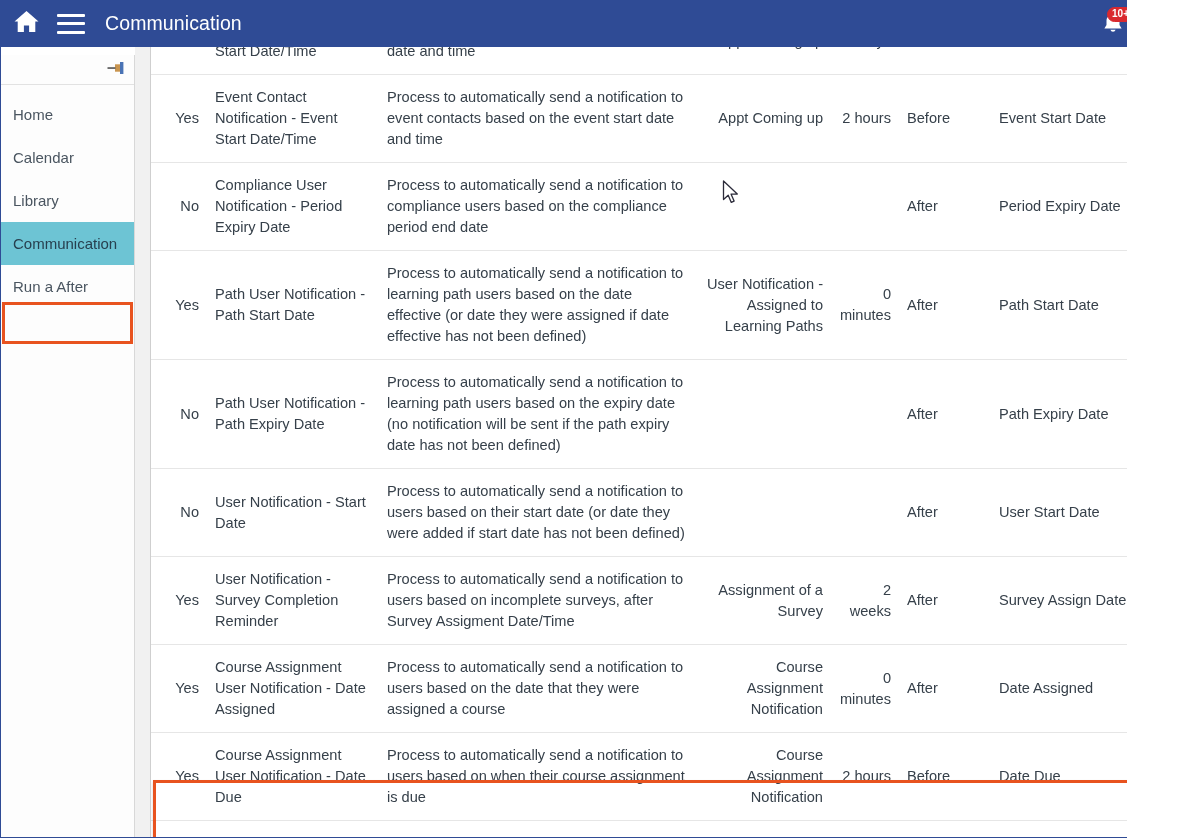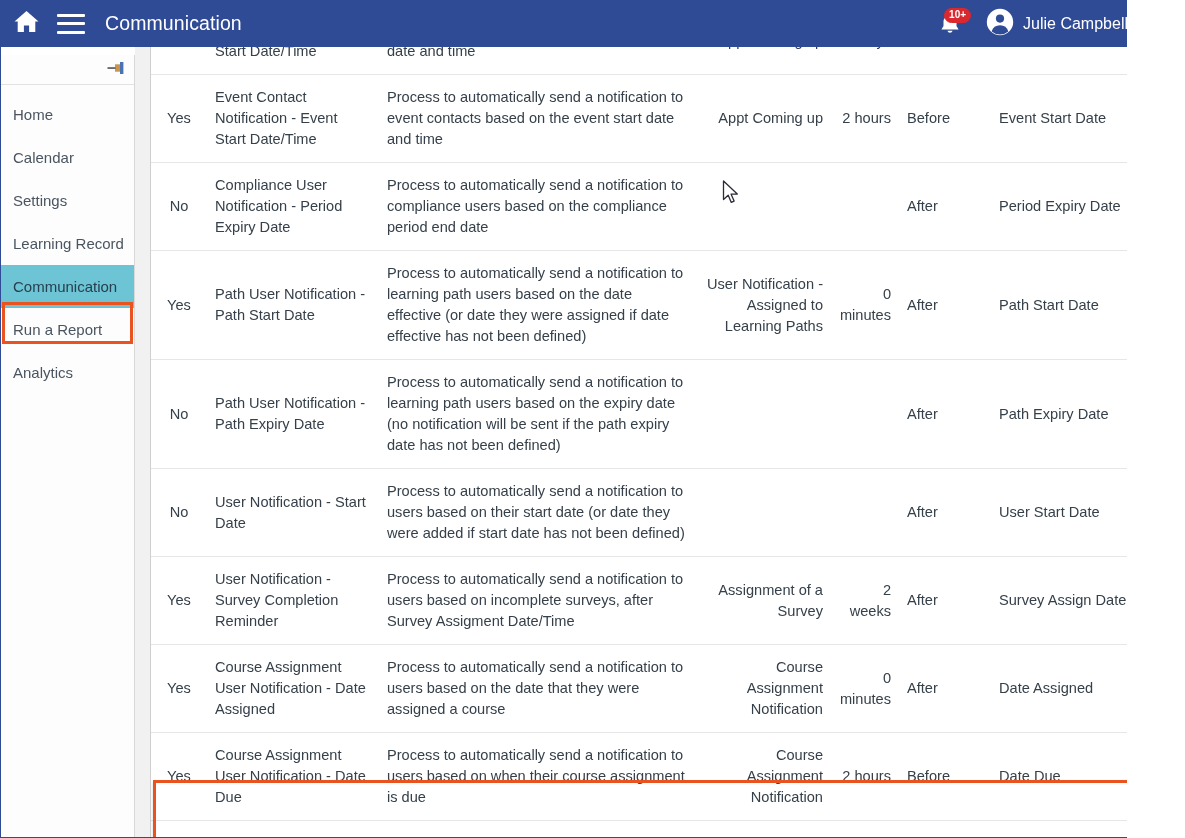--- a/index.html
+++ b/index.html
@@ -135,21 +135,21 @@
   }
   table.grid td {
     border-top: 1px solid #e6e6e6;
     border-bottom: 1px solid #e6e6e6;
     padding: 12px 8px 12px 8px;
     font-size: 14.6px;
     line-height: 1.44;
     color: #36404a;
     vertical-align: middle;
   }
-  td.c-enabled  { width: 56px;  text-align: center; padding-left: 12px; margin-top: 20px; }
+  td.c-enabled  { width: 56px;  text-align: right; padding-left: 12px; margin-top: 20px; }
   td.c-name     { width: 172px; }
   td.c-desc     { width: 318px; }
   td.c-template { width: 134px; text-align: right; }
   td.c-offset   { width: 68px; text-align: right; }
   td.c-when     { width: 92px; }
   td.c-date     { width: 184px; padding-left: 18px; }
 
   
   .row-box {
     position: absolute;
@@ -210,30 +210,20 @@
 
     <div class="topbar-right">
       <span class="bell-wrap">
         <svg width="30" height="30" viewBox="0 0 30 30" aria-hidden="true">
           <path d="M15 4.2 c-3.7 0-6.5 2.9-6.5 6.6 v4.3 l-2.1 3.4 h17.2 l-2.1-3.4 v-4.3 c0-3.7-2.8-6.6-6.5-6.6 z" fill="#ffffff"></path>
           <path d="M12.4 19.8 a2.7 2.7 0 0 0 5.2 0 z" fill="#ffffff"></path>
         </svg>
         <span class="badge">10+</span>
       </span>
 
-      <span class="avatar-wrap">
-        <span>
-          <svg width="30" height="30" viewBox="0 0 30 30" aria-hidden="true">
-            <circle cx="15" cy="15" r="13.2" fill="#ffffff"></circle>
-            <circle cx="15" cy="11.6" r="4.1" fill="#2f4b95"></circle>
-            <path d="M6.6 24.5 a8.8 8.8 0 0 1 16.8 0 A13.2 13.2 0 0 1 6.6 24.5 z" fill="#2f4b95"></path>
-          </svg>
-        </span>
-        <span class="user-name">Julie Campbell</span>
-      </span>
 
       <span class="help-icon">
         <svg width="28" height="28" viewBox="0 0 28 28" aria-hidden="true">
           <circle cx="14" cy="14" r="12" fill="none" stroke="#ffffff" stroke-width="2"></circle>
           <text x="14" y="20" font-size="16" font-family="Liberation Sans, sans-serif" fill="#ffffff" text-anchor="middle">?</text>
         </svg>
       </span>
     </div>
   </div>
 
@@ -249,33 +239,27 @@
     </div>
 
     <div class="nav-list">
       <div class="nav-item">
         <span>Home</span>
       </div>
       <div class="nav-item">
         <span>Calendar</span>
       </div>
       <div class="nav-item">
-        <span>Settings</span>
-      </div>
-      <div class="nav-item">
-        <span>Learning Record</span>
+        <span>Library</span>
       </div>
       <div class="nav-item active">
         <span>Communication</span>
       </div>
       <div class="nav-item">
-        <span>Run a Report</span>
-      </div>
-      <div class="nav-item">
-        <span>Analytics</span>
+        <span>Run a After</span>
       </div>
     </div>
 
     <div class="nav-highlight-box"></div>
   </div>
 
   <div class="gutter">
     <div class="gutter-thumb"></div>
   </div>
 

